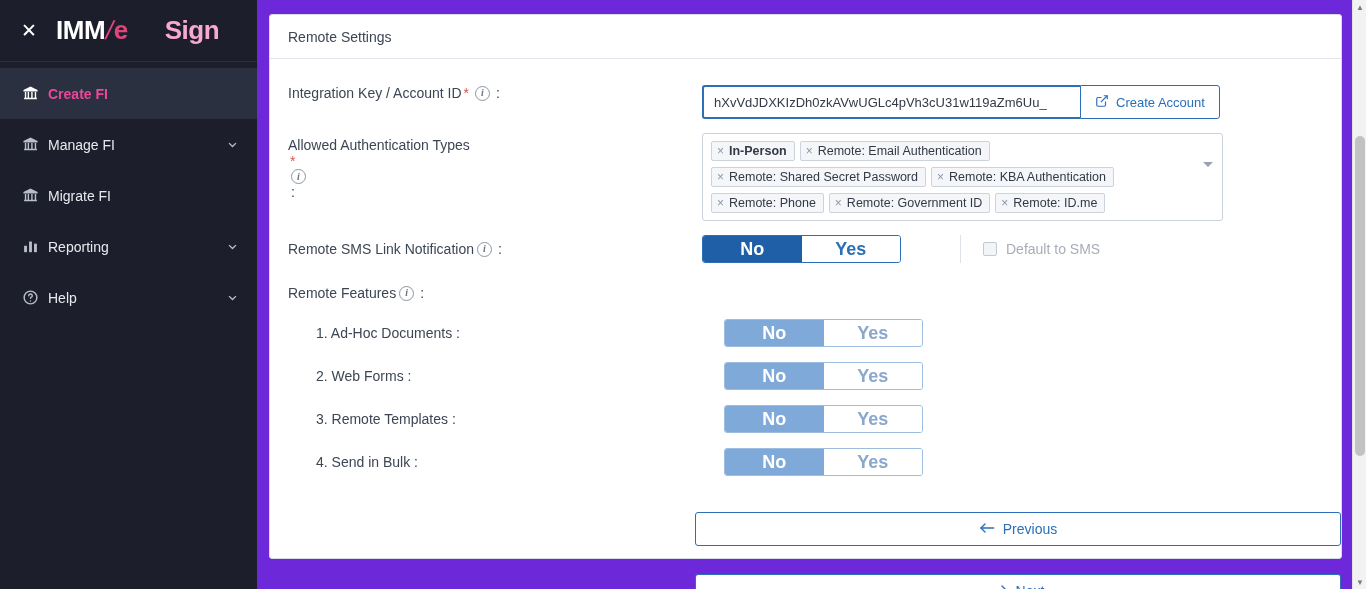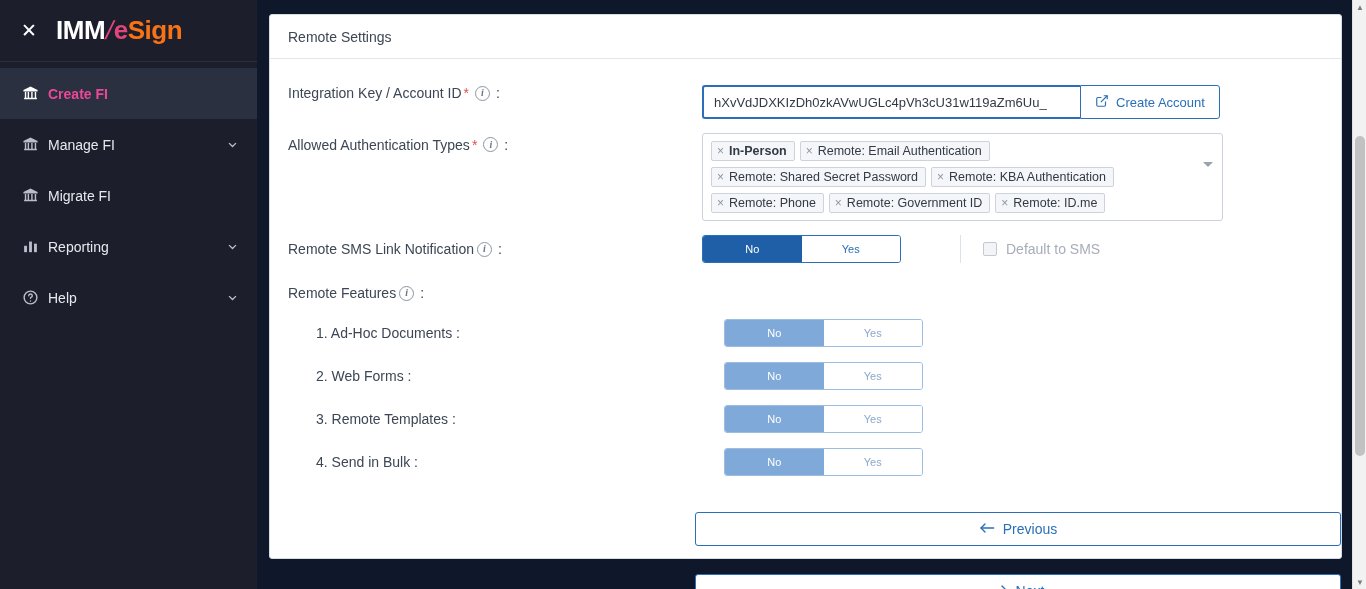--- a/index.html
+++ b/index.html
@@ -30,21 +30,21 @@
     width: 22px; height: 22px;
     display: flex; align-items: center; justify-content: center;
     color: #ffffff; font-size: 19px; line-height: 1;
     cursor: pointer;
     margin-right: 16px;
   }
   .logo { display: flex; align-items: baseline; font-size: 26px; font-weight: bold; letter-spacing: -0.5px; }
   .logo .imm { color: #ffffff; }
   .logo .slash { color: #e0457b; font-weight: 400; margin: 0 1px; transform: skewX(-12deg); display: inline-block; }
   .logo .e { color: #e0457b; }
-  .logo .sign { color: #f97316; }
+  .logo .sign { color: #f9a8d4; margin-left: 37px; }
 
   .nav { padding-top: 6px; }
   .nav-item {
     display: flex; align-items: center;
     height: 51px;
     padding: 0 18px 0 22px;
     font-size: 14px;
     color: #e8e9ee;
     cursor: pointer;
     position: relative;
@@ -60,21 +60,21 @@
   .chev {
     width: 14px; height: 14px; flex: 0 0 14px;
     color: #b9bdcc;
     display: flex; align-items: center; justify-content: center;
   }
 
   
   .main {
     flex: 1 1 auto;
     position: relative;
-    background: #0f172a;
+    background: #6d28d9;
     padding: 14px 24px 0 12px;
   }
   .card {
     border: 1px solid #d8dce3;
     border-radius: 3px;
     background: #ffffff;
     height: 545px;
     position: relative;
   }
   .card-header {
@@ -130,21 +130,21 @@
     color: #2a6fb8;
     font-size: 13px;
     padding: 16px 14px;
     display: flex; align-items: center; gap: 7px;
     cursor: pointer;
     font-family: "Liberation Sans", sans-serif;
   }
 
   
   .auth-row { margin-bottom: 14px; }
-  .auth-row .lbl { padding-top: 4px; align-items: flex-start; }
+  .auth-row .lbl { padding-top: 4px; align-items: flex-start; flex-direction: column; }
   .multiselect {
     width: 521px;
     min-height: 80px;
     border: 1px solid #cbd2dc;
     border-radius: 3px;
     background: #fff;
     padding: 7px 26px 7px 8px;
     position: relative;
     display: flex; flex-wrap: wrap; align-content: flex-start;
     gap: 6px 5px;
@@ -180,25 +180,25 @@
   .toggle {
     display: inline-flex;
     width: 199px; height: 28px;
     border-radius: 3px;
     overflow: hidden;
     border: 1px solid #2a6fb8;
   }
   .toggle .half {
     flex: 1 1 50%;
     display: flex; align-items: center; justify-content: center;
-    font-size: 11px;
+    font-size: 18px;
     cursor: pointer;
     background: #ffffff;
     color: #2a6fb8;
-    font-weight: normal;
+    font-weight: bold;
   }
   .toggle .half.on { background: #1f5fa8; color: #ffffff; }
   .toggle.disabled { border-color: #9cbde0; }
   .toggle.disabled .half { color: #8aa8cc; }
   .toggle.disabled .half.on { background: #7fa9d8; color: #ffffff; }
 
   .sms-row { margin-bottom: 22px; align-items: center; }
   .sms-right { display: flex; align-items: center; }
   .divider {
     width: 1px; height: 28px; background: #dde2e9;

